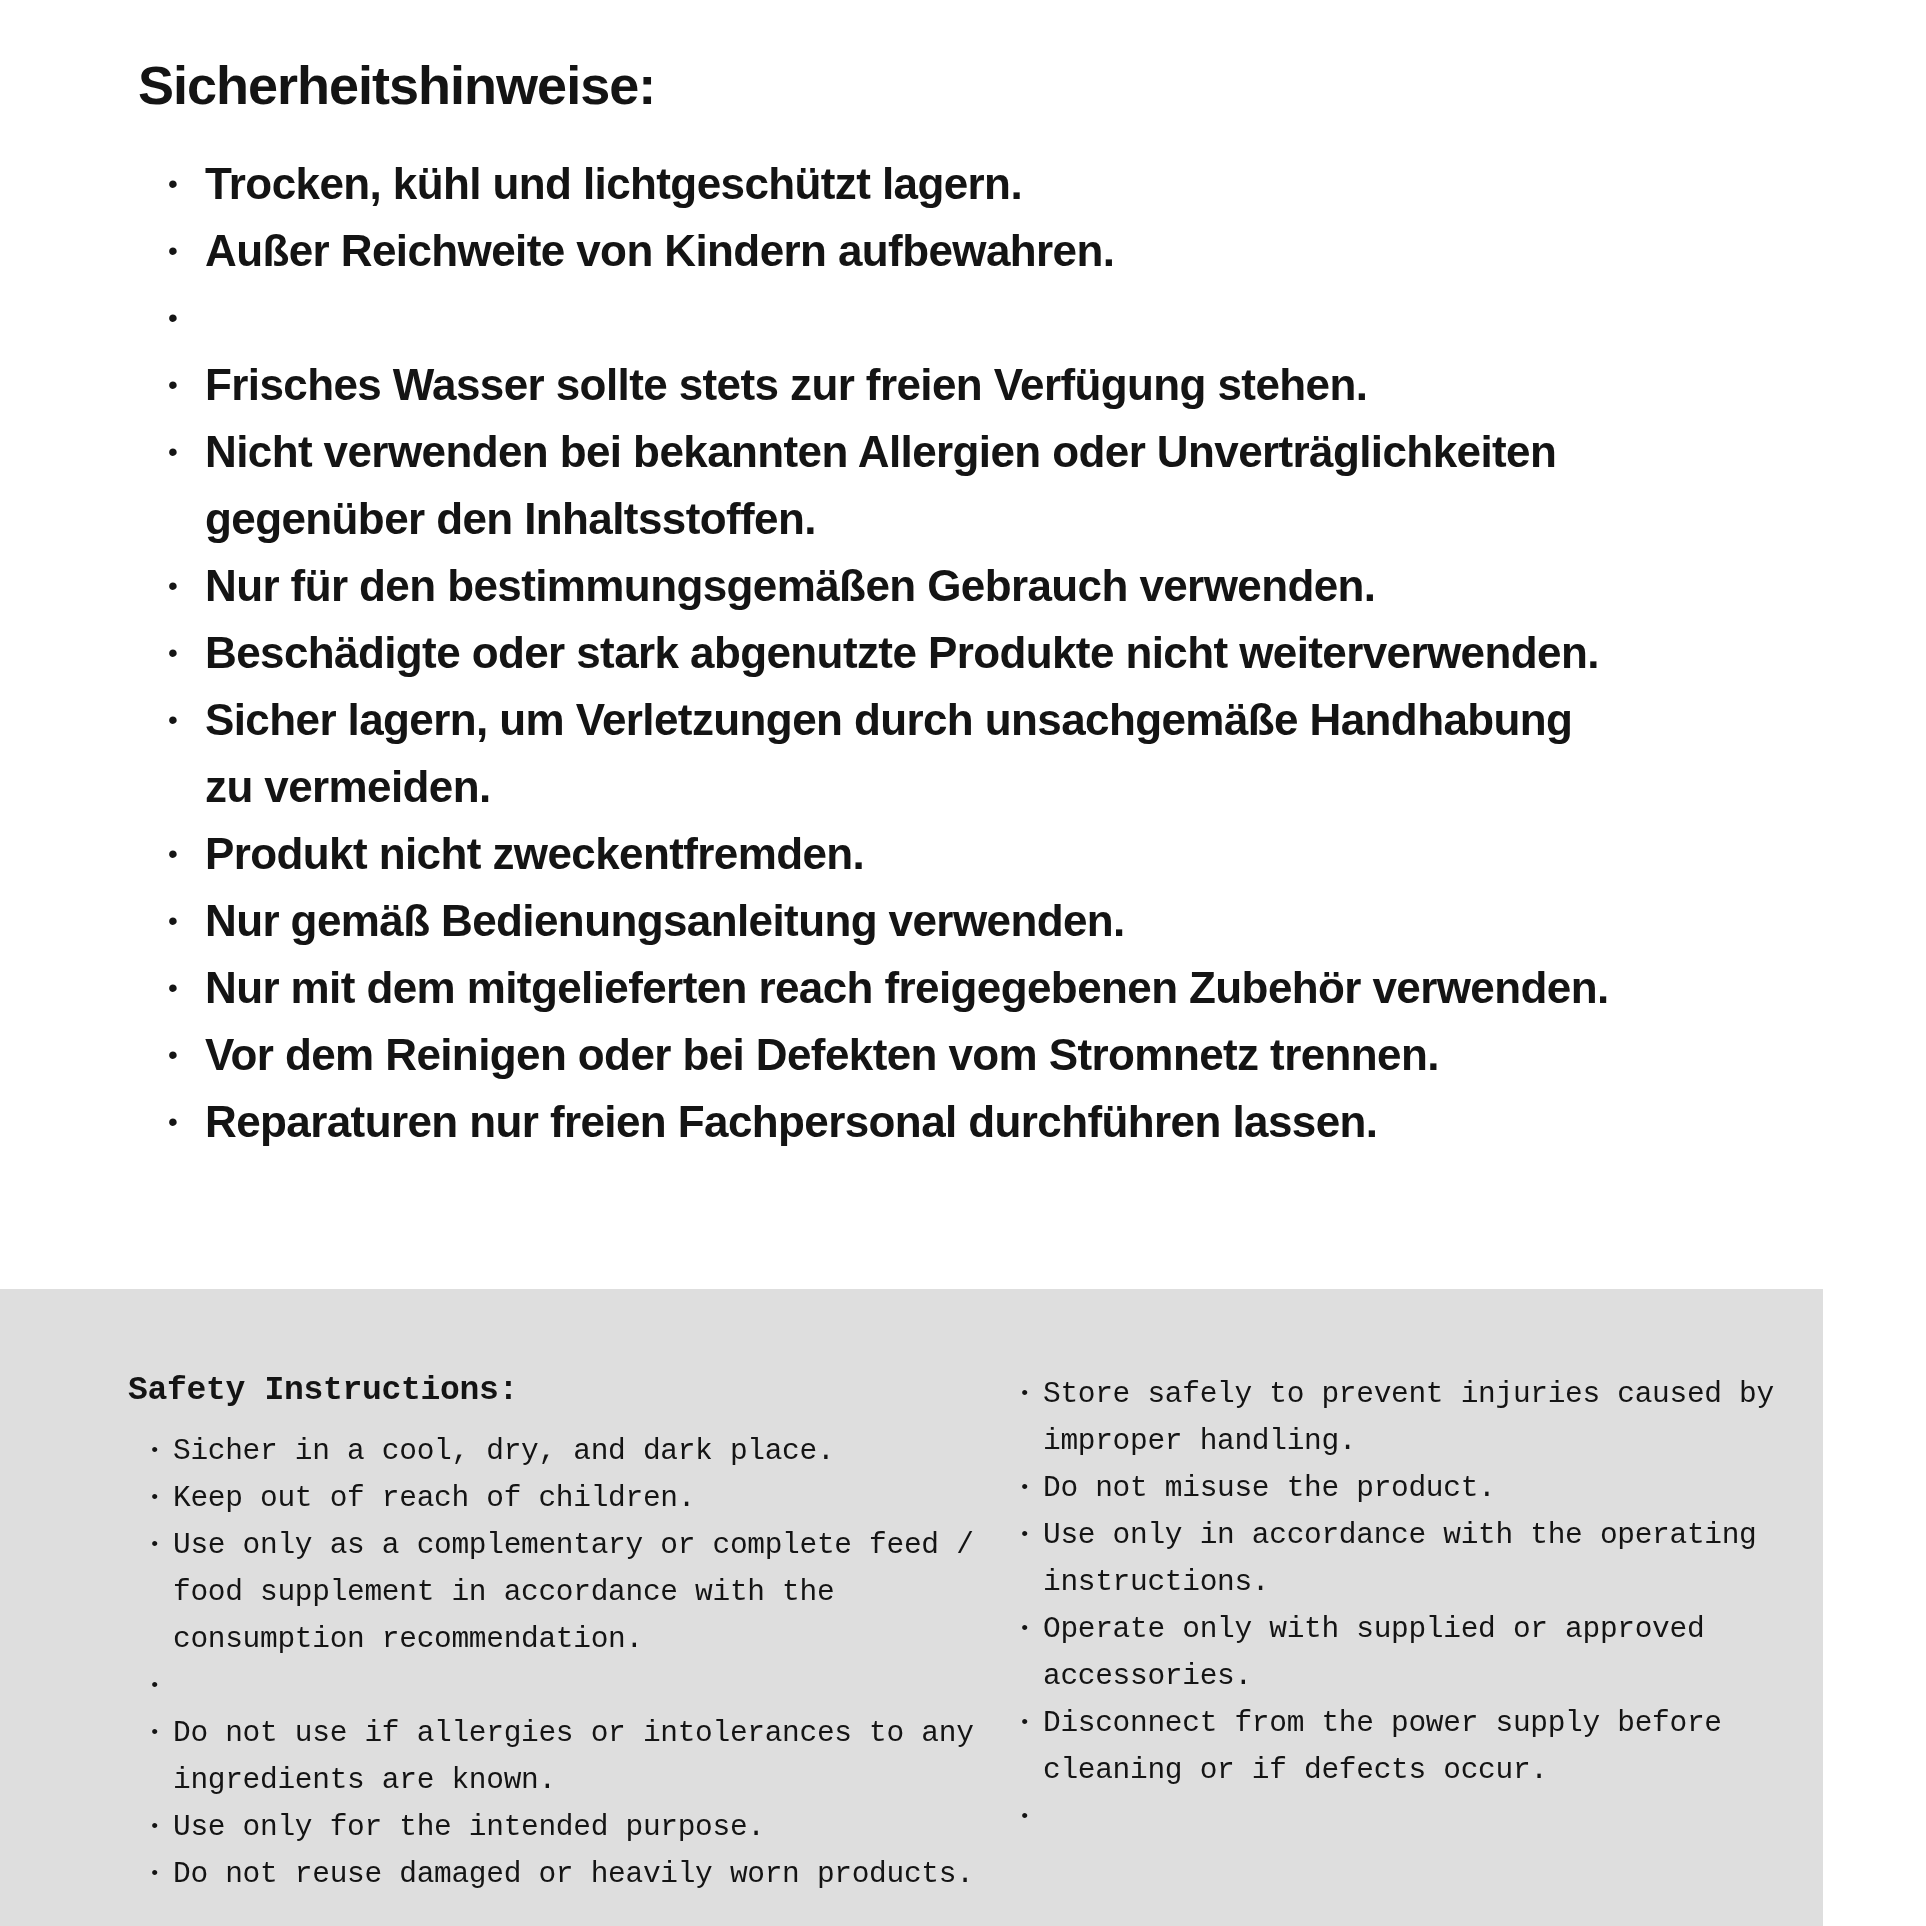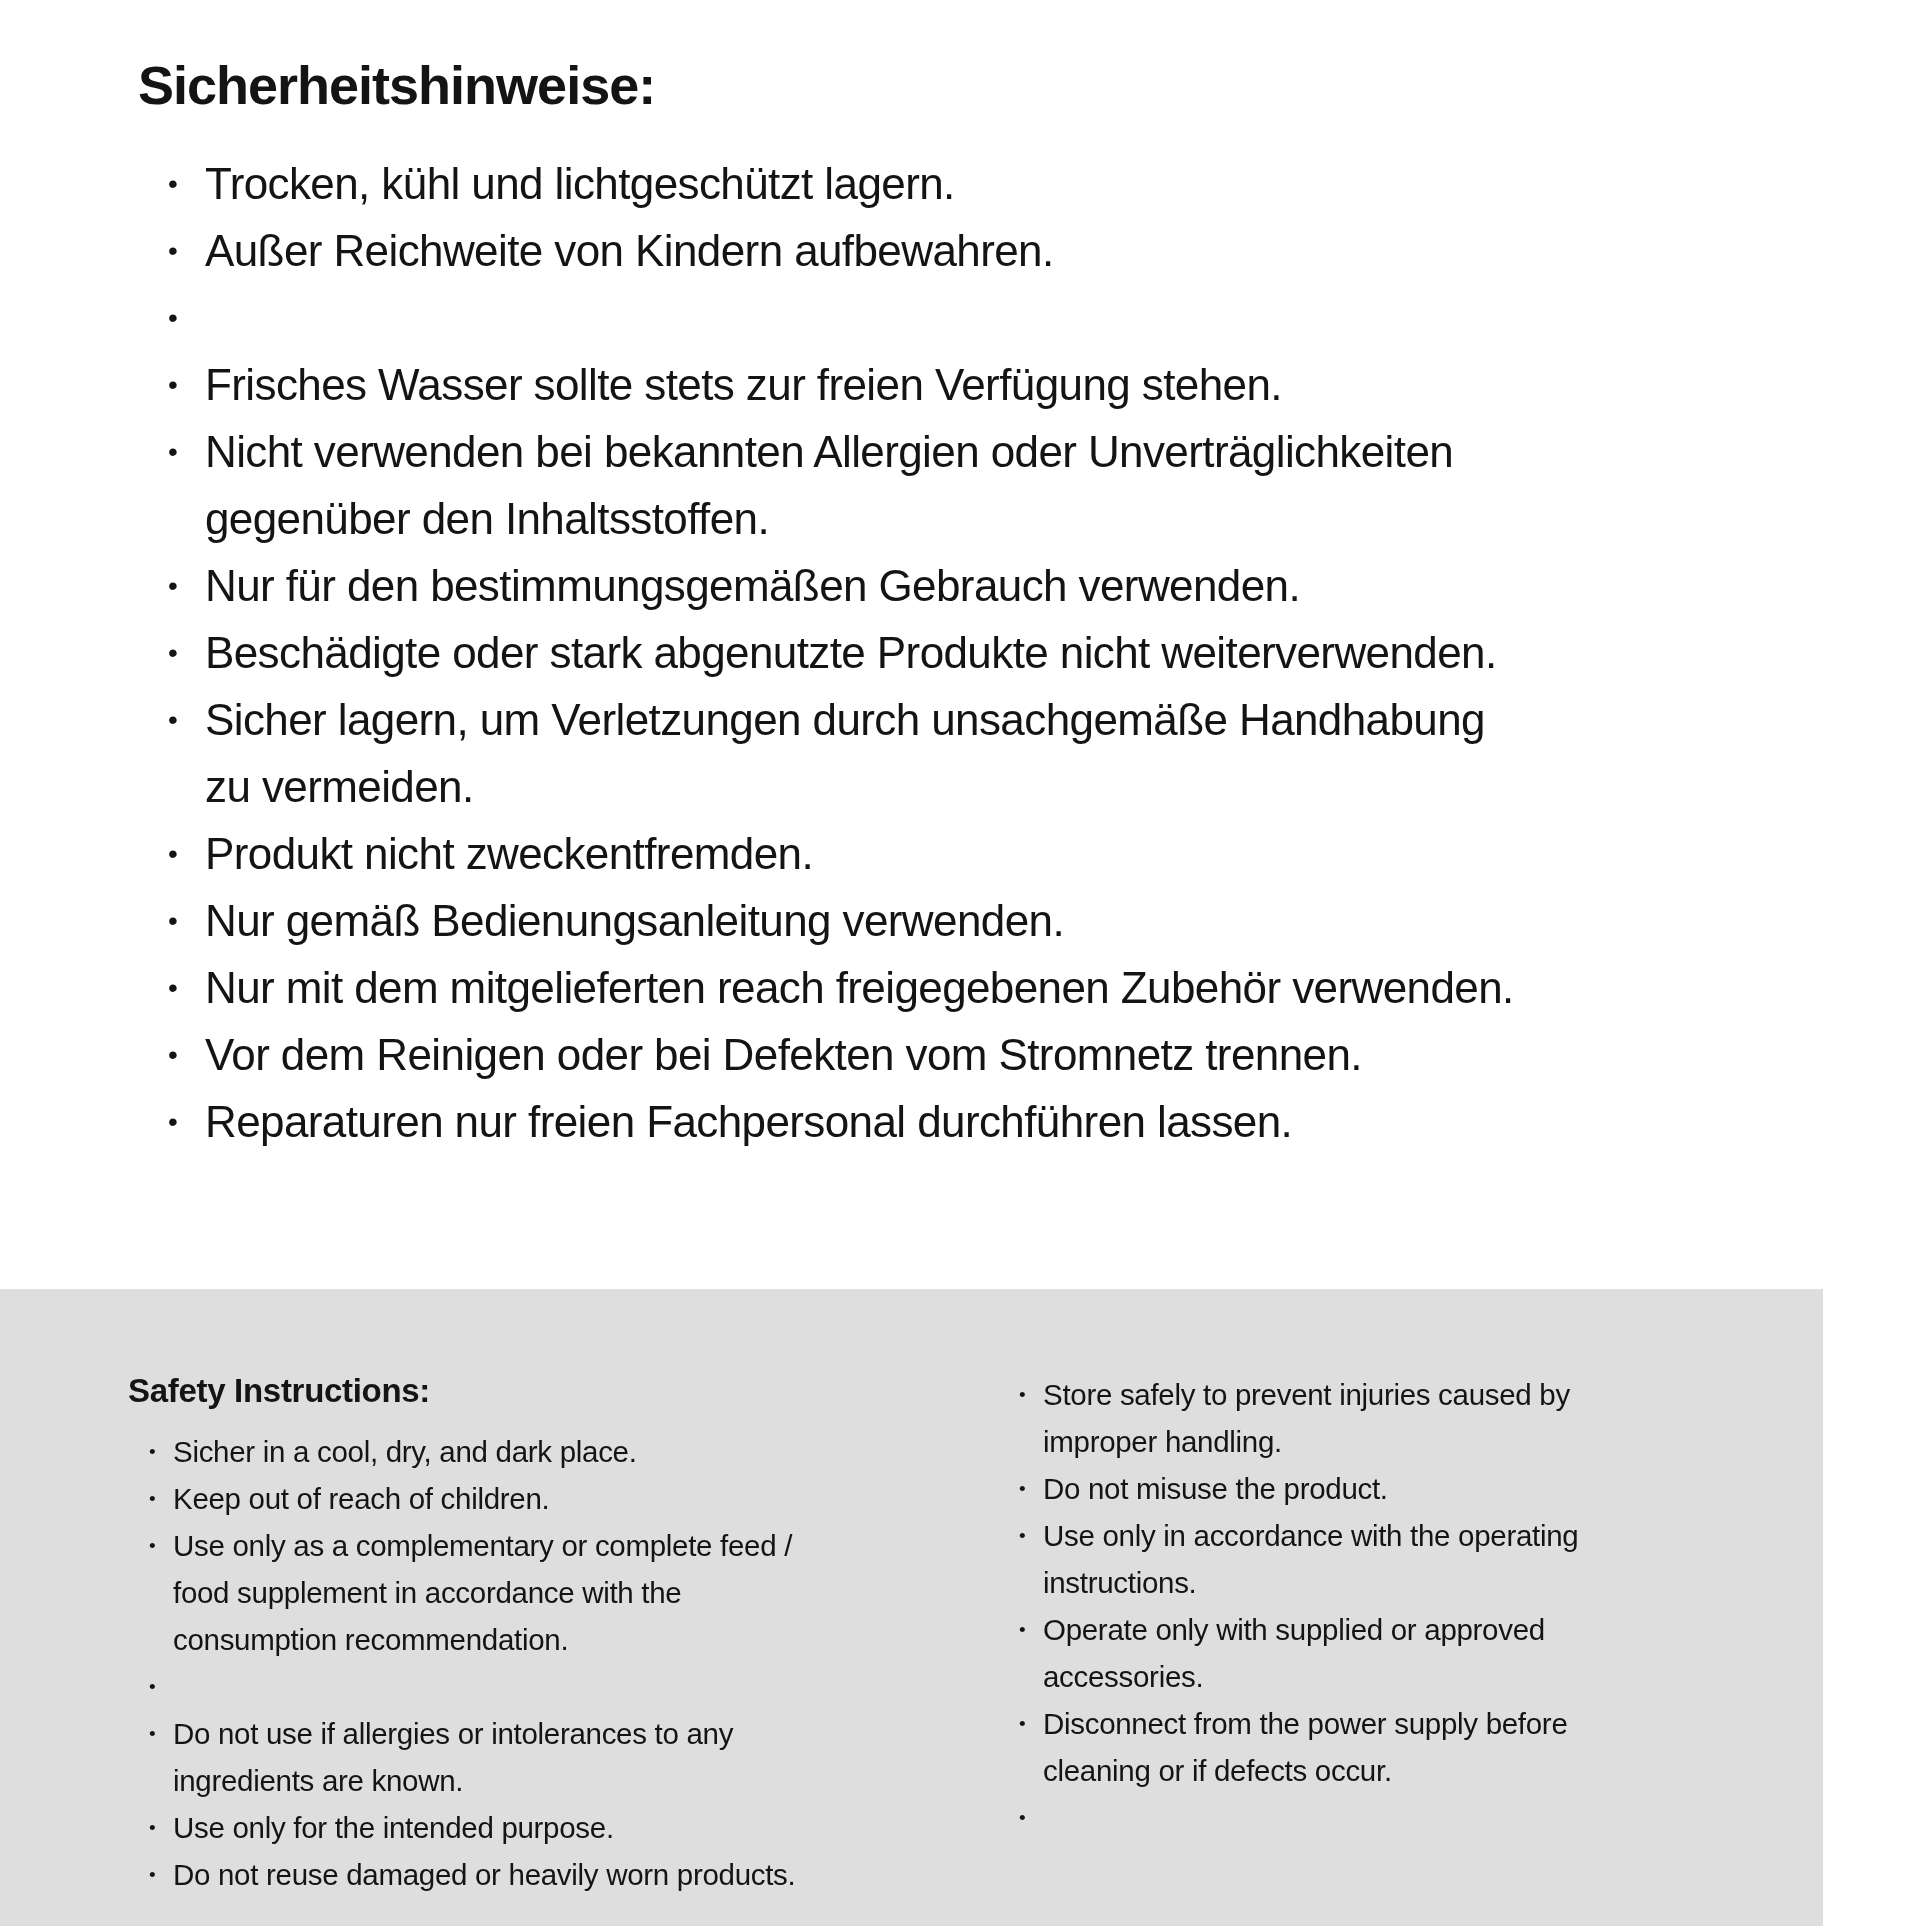--- a/index.html
+++ b/index.html
@@ -37,30 +37,32 @@
     letter-spacing:-0.6px;
   }
   .b-row .dot{
     flex:0 0 37px;
     font-size:28px;
     line-height:67px;
   }
   .b-row .txt{
     white-space:pre-line;
     max-width:1605px;
+    font-weight:bold;
   }
 
   
   .panel{
     box-sizing:border-box;
     flex:1;
     background:var(--panel-bg);
     padding:82px 35px 0 128px;
     display:flex;
     gap:37px;
+    font-family:Liberation Mono, monospace;
   }
   .col-left{width:854px;flex:none;}
   .col-right{flex:1;}
   .en-title{
     font-size:33px;
     font-weight:bold;
     letter-spacing:-0.3px;
     line-height:40px;
   }
   .en-list{margin-top:16.7px;margin-left:21px;}

